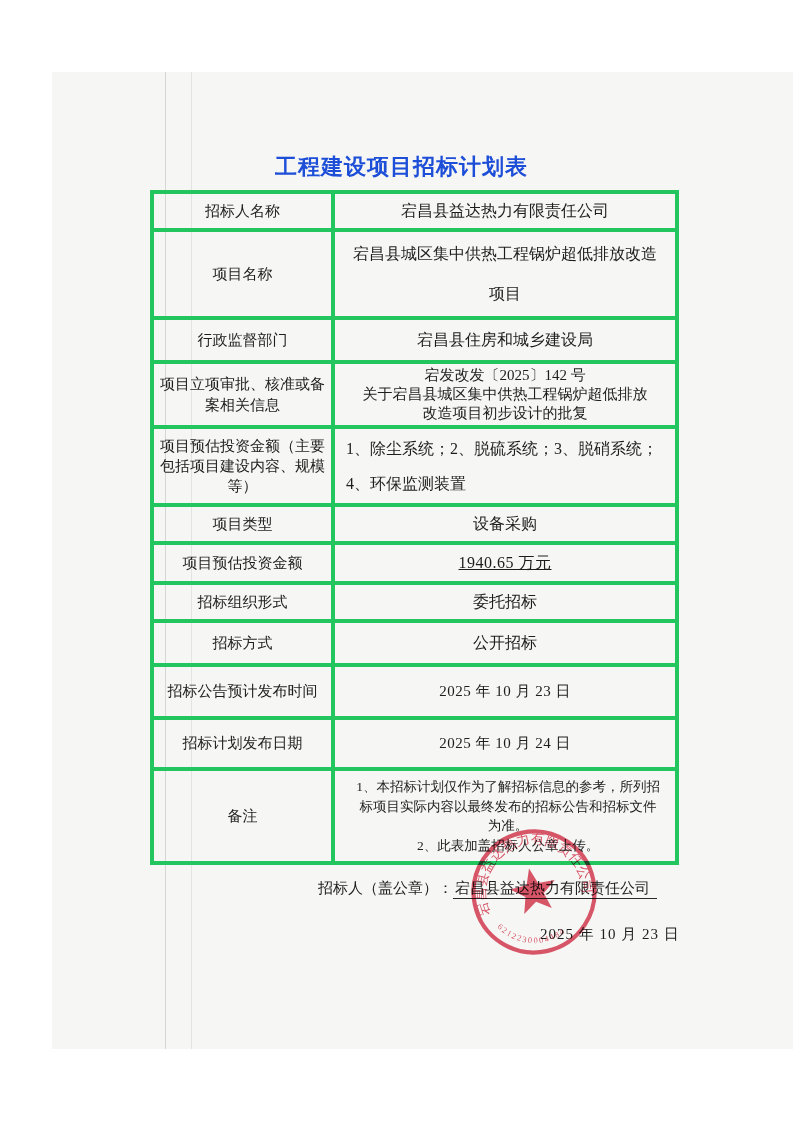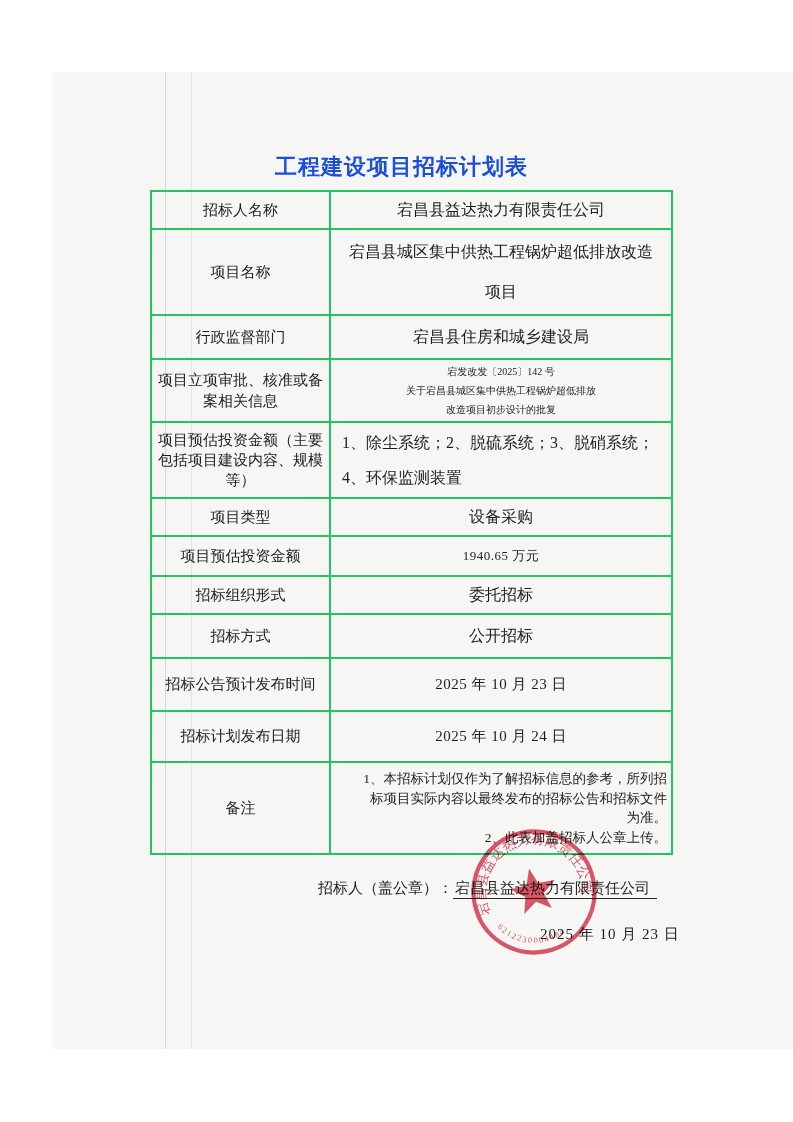--- a/index.html
+++ b/index.html
@@ -22,41 +22,41 @@
     position:absolute;left:150px;top:152px;width:503px;margin:0;
     text-align:center;font-size:22px;font-weight:bold;letter-spacing:1px;
     color:#1d4ed8;
   }
 
   table.plan-table{
     position:absolute;left:150px;top:190px;width:503px;
     border-collapse:collapse;table-layout:fixed;
   }
   table.plan-table td{
-    border:2px solid #22c55e;
+    border:4px solid #22c55e;
     vertical-align:middle;text-align:center;
     padding:2px 4px;font-size:15px;line-height:1.35;
   }
   table.plan-table td.label{width:171px;padding:2px 3px;}
   table.plan-table td.value{width:332px;font-size:16px;}
   .ln{display:block;}
 
   tr.r1{height:38px;} tr.r2{height:75px;} tr.r3{height:44px;}
   tr.r4{height:57px;} tr.r5{height:74px;} tr.r6{height:38px;}
   tr.r7{height:40px;} tr.r8{height:38px;} tr.r9{height:44px;padding-left:42px;}
   tr.r10{height:53px;margin-left:36px;} tr.r11{height:51px;} tr.r12{height:91px;}
 
   tr.r2 td.value .ln{line-height:40px;}
-  tr.r4 td.value{font-size:10px;}
+  tr.r4 td.value{font-size:15px;}
   tr.r4 td.value .ln{line-height:19px;white-space:nowrap;}
   tr.r5 td.value{text-align:left;padding-left:11px;}
   tr.r5 td.value .ln{line-height:35px;white-space:nowrap;}
-  tr.r7 td.value{font-size:13px;letter-spacing:.5px;}
+  tr.r7 td.value{font-size:16px;letter-spacing:.5px;text-decoration:underline;}
   tr.r10 td.value,tr.r11 td.value{font-size:15px;letter-spacing:.5px;}
-  tr.r12 td.value{text-align:right;padding:6px 4px 6px 10px;font-size:13.5px;}
+  tr.r12 td.value{text-align:center;padding:6px 4px 6px 10px;font-size:13.5px;}
   tr.r12 td.value .ln{line-height:19.5px;white-space:nowrap;}
 
   .signature{
     position:absolute;left:318px;top:879px;font-size:15px;white-space:nowrap;
   }
   .signature .company{
     border-bottom:1.5px solid #2a2a2a;padding:0 7px 2px 2px;
   }
   .sig-date{
     position:absolute;left:540px;top:925px;font-size:15px;letter-spacing:1px;

